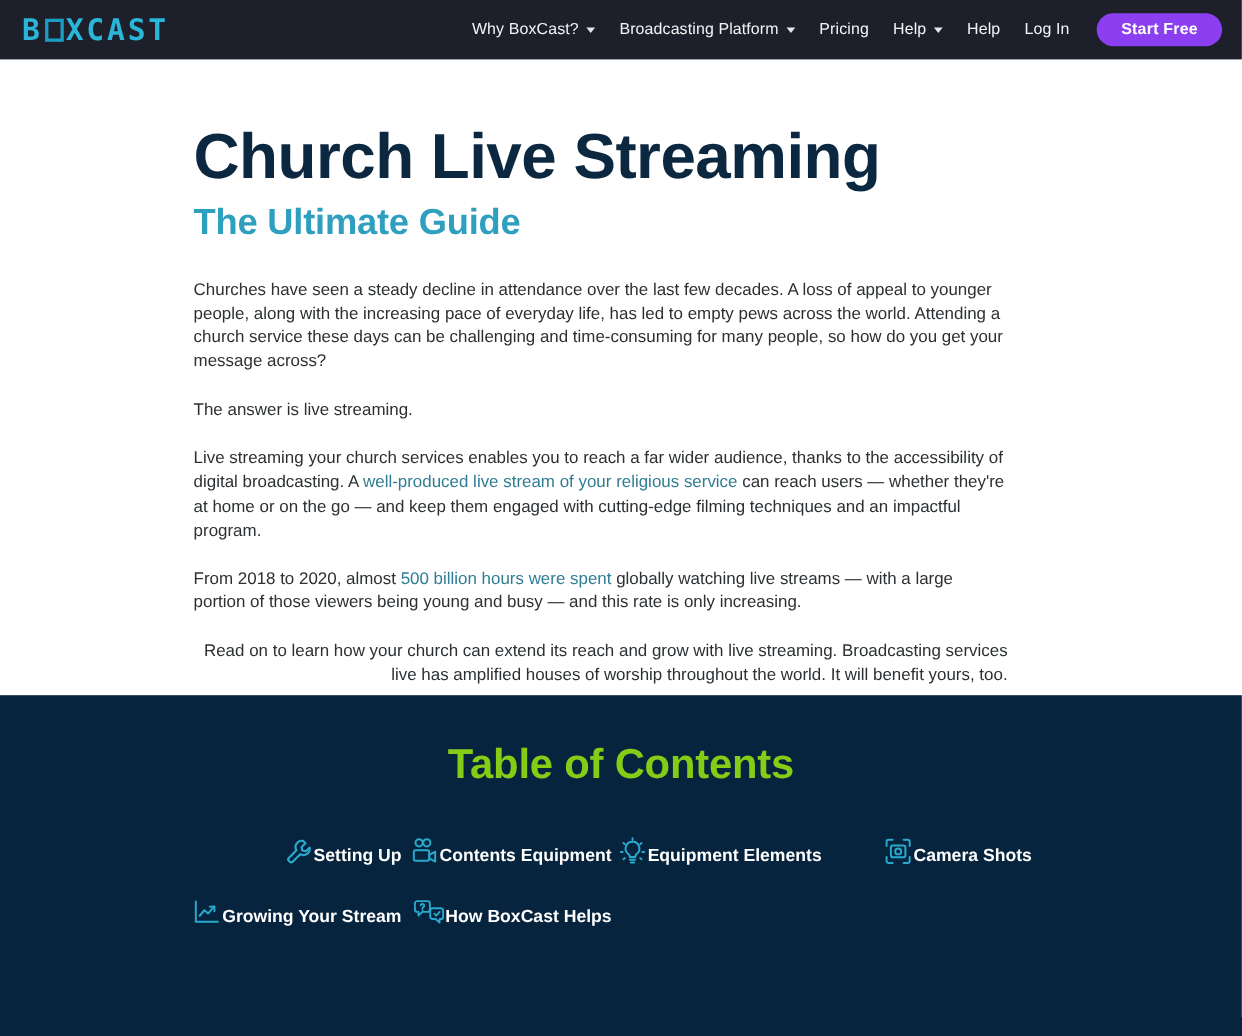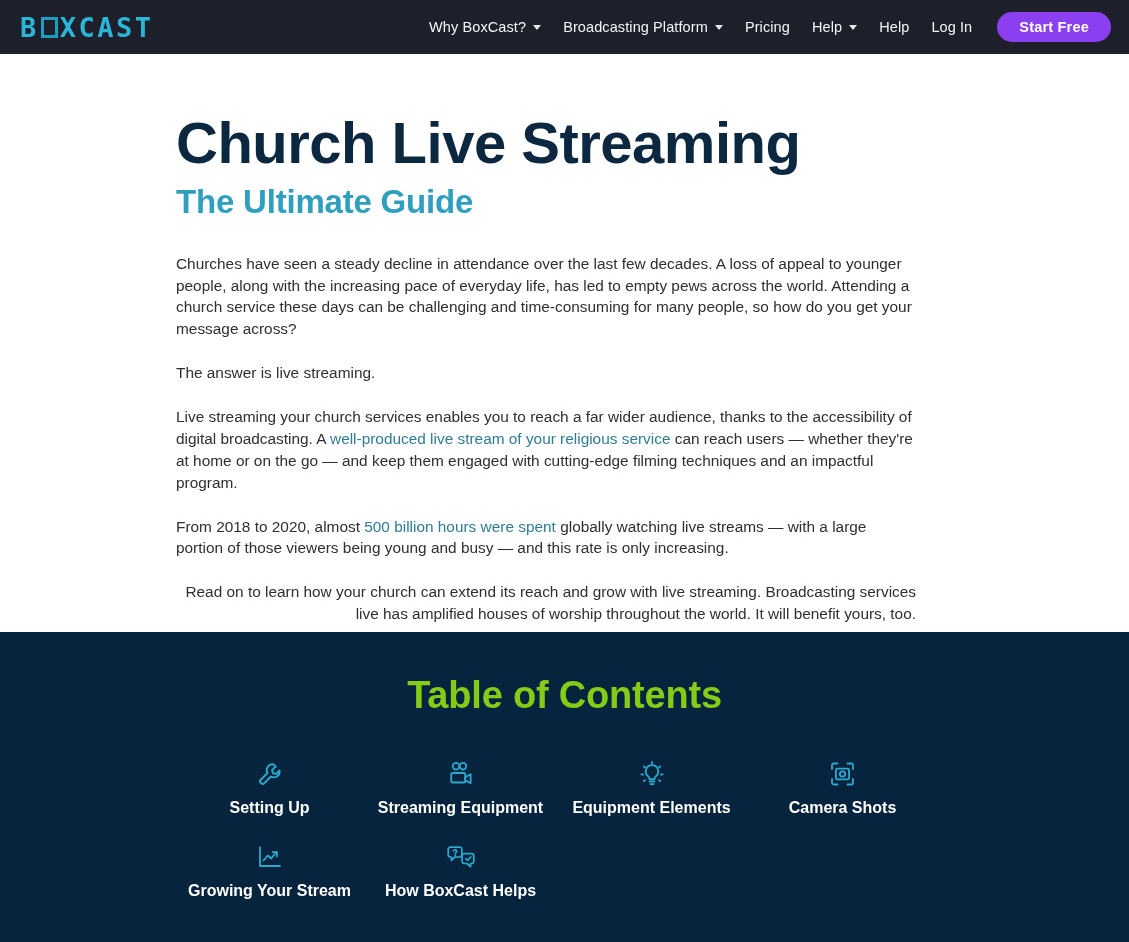--- a/index.html
+++ b/index.html
@@ -133,21 +133,21 @@
   }
   .toc-grid {
     width: 764px;
     margin: 0 auto 0 174px;
     display: grid;
     grid-template-columns: repeat(4, 191px);
     row-gap: 25px;
   }
   .toc-item {
     display: flex;
-    flex-direction: column;
+    flex-direction: row;
     align-items: center;
     text-decoration: none;
     cursor: pointer;
     justify-content: flex-end;
   }
   .toc-icon {
     height: 30px;
     display: flex;
     align-items: center;
     justify-content: center;
@@ -246,21 +246,21 @@
 
     <a class="toc-item" href="#">
       <span class="toc-icon">
         <svg width="28" height="26" viewBox="0 0 28 26" fill="none" stroke="currentColor" stroke-width="1.8" stroke-linecap="round" stroke-linejoin="round">
           <circle cx="9" cy="5.2" r="3.3"></circle>
           <circle cx="16" cy="5.2" r="3.3"></circle>
           <rect x="4.2" y="12" width="14" height="9.5" rx="1.6"></rect>
           <path d="M18.2 16.2l5.4-3v9.1l-5.4-3z"></path>
         </svg>
       </span>
-      <span class="toc-label">Streaming Equipment</span>
+      <span class="toc-label">Contents Equipment</span>
     </a>
 
     <a class="toc-item" href="#">
       <span class="toc-icon">
         <svg width="28" height="27" viewBox="0 0 28 27" fill="none" stroke="currentColor" stroke-width="1.8" stroke-linecap="round" stroke-linejoin="round">
           <path d="M14 4.2a6.2 6.2 0 0 0-3.7 11.2c.7.5 1.1 1.3 1.1 2.1v.6h5.2v-.6c0-.8.4-1.6 1.1-2.1A6.2 6.2 0 0 0 14 4.2z"></path>
           <path d="M11.7 20.5h4.6"></path>
           <path d="M12.4 23.1h3.2"></path>
           <path d="M14 1v1.6M22.2 5.4l-1.2 1.1M24.6 13.5H23M3.4 13.5h1.6M5.8 5.4l1.2 1.1M22.2 20.2l-1.2-1.1M5.8 20.2l1.2-1.1"></path>
         </svg>

